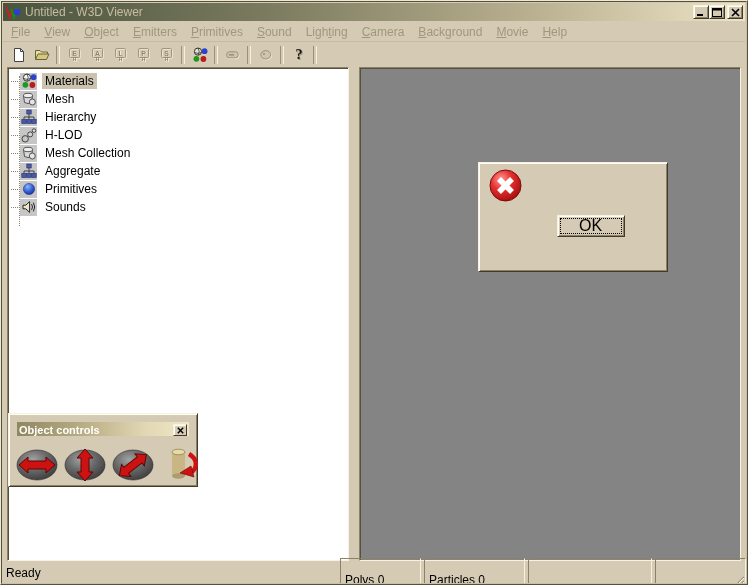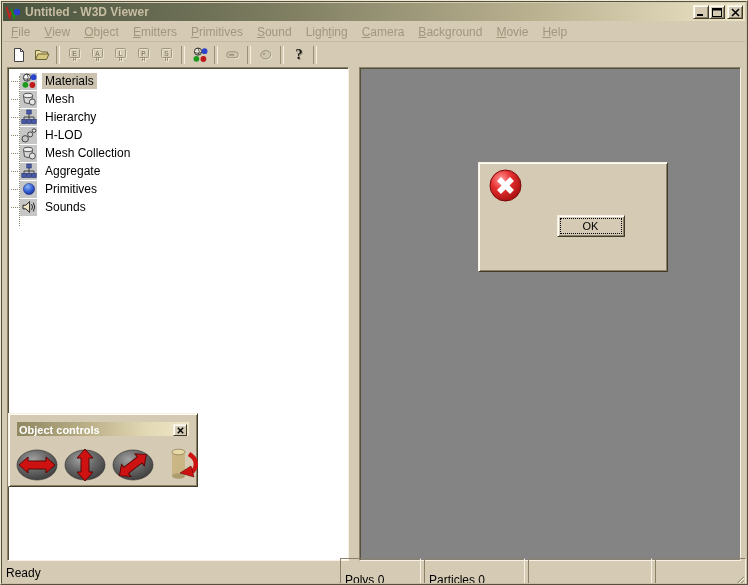--- a/index.html
+++ b/index.html
@@ -17,21 +17,21 @@
   .raised{border:1px solid;border-color:#F6F1E2 #403B2B #403B2B #F6F1E2;
     box-shadow:inset 1px 1px 0 #FFFDF4, inset -1px -1px 0 #8A8166;background:#D5CBB5;}
   .sunken{border:1px solid;border-color:#8A8166 #F6F1E2 #F6F1E2 #8A8166;
     box-shadow:inset 1px 1px 0 #55503C;}
   .sunken1{border:1px solid;border-color:#8A8166 #F6F1E2 #F6F1E2 #8A8166;}
   
   .titlebar{height:18px;margin:3px 3px 0 3px;display:flex;align-items:center;
     background:linear-gradient(90deg,#49543E 0%,#7A7A5E 35%,#B7AE8E 70%,#EDE4C6 100%);
     padding:0 2px;}
   .titlebar .ticon{width:16px;height:16px;flex:0 0 16px;}
-  .titlebar .ttext{margin-left:4px;font-weight:bold;color:#C6BDA2;flex:1;
+  .titlebar .ttext{margin-left:4px;font-weight:normal;color:#C6BDA2;flex:1;
     white-space:nowrap;overflow:hidden;}
   .capbtn{width:16px;height:14px;display:flex;align-items:center;justify-content:center;
     border:1px solid;border-color:#F6F1E2 #403B2B #403B2B #F6F1E2;
     box-shadow:inset 1px 1px 0 #FFFDF4, inset -1px -1px 0 #8A8166;
     background:#D5CBB5;padding:0;margin-left:0;}
   .capbtn.close{margin-left:2px;}
   
   .menubar{height:19px;margin:1px 3px 0 4px;display:flex;align-items:center;}
   .mi{padding:2px 7px;color:#A0977D;white-space:nowrap;}
   .mi .mn{text-decoration:underline;}
@@ -72,21 +72,21 @@
   
   .dialog{position:absolute;left:478px;top:162px;width:190px;height:110px;z-index:40;
     background:#D5CBB5;box-sizing:border-box;}
   .dlg-title{height:18px;margin:2px;display:flex;align-items:center;padding:0 2px;
     background:linear-gradient(90deg,#2F7F7F 0%,#5E9A96 45%,#93B4AE 75%,#B3C6C0 100%);}
   .dlg-title .dtext{flex:1;color:#fff;font-weight:bold;font-size:12px;white-space:nowrap;}
   .dlg-body{display:flex;align-items:center;padding:6px 8px 0 10px;}
   .erricon{width:33px;height:33px;flex:0 0 33px;}
   .errmsg{margin-left:22px;font-size:12px;}
   .dlg-btnrow{display:flex;justify-content:center;margin-top:13px;}
-  .okbtn{width:68px;height:22px;font-family:"Liberation Sans",sans-serif;font-size:11px;
+  .okbtn{width:68px;height:22px;font-family:"Liberation Sans",sans-serif;font-size:16px;
     color:#000;outline:1px dotted #000;outline-offset:-4px;margin-left:35px;}
   
   .palette{position:absolute;left:8px;top:413px;width:190px;height:74px;z-index:30;
     background:#D5CBB5;box-sizing:border-box;}
   .pal-title{height:14px;margin:8px;display:flex;align-items:flex-end;padding:0 2px;
     background:linear-gradient(90deg,#8F8760 0%,#BFB48C 45%,#E2D8B4 75%,#EFE6C8 100%);}
   .pal-title .ptext{flex:1;color:#fff;font-weight:bold;font-size:11px;white-space:nowrap;}
   .palbtn-close{width:14px;height:12px;display:flex;align-items:center;justify-content:center;
     border:1px solid;border-color:#F6F1E2 #403B2B #403B2B #F6F1E2;
     box-shadow:inset 1px 1px 0 #FFFDF4;background:#D5CBB5;padding:0;}

